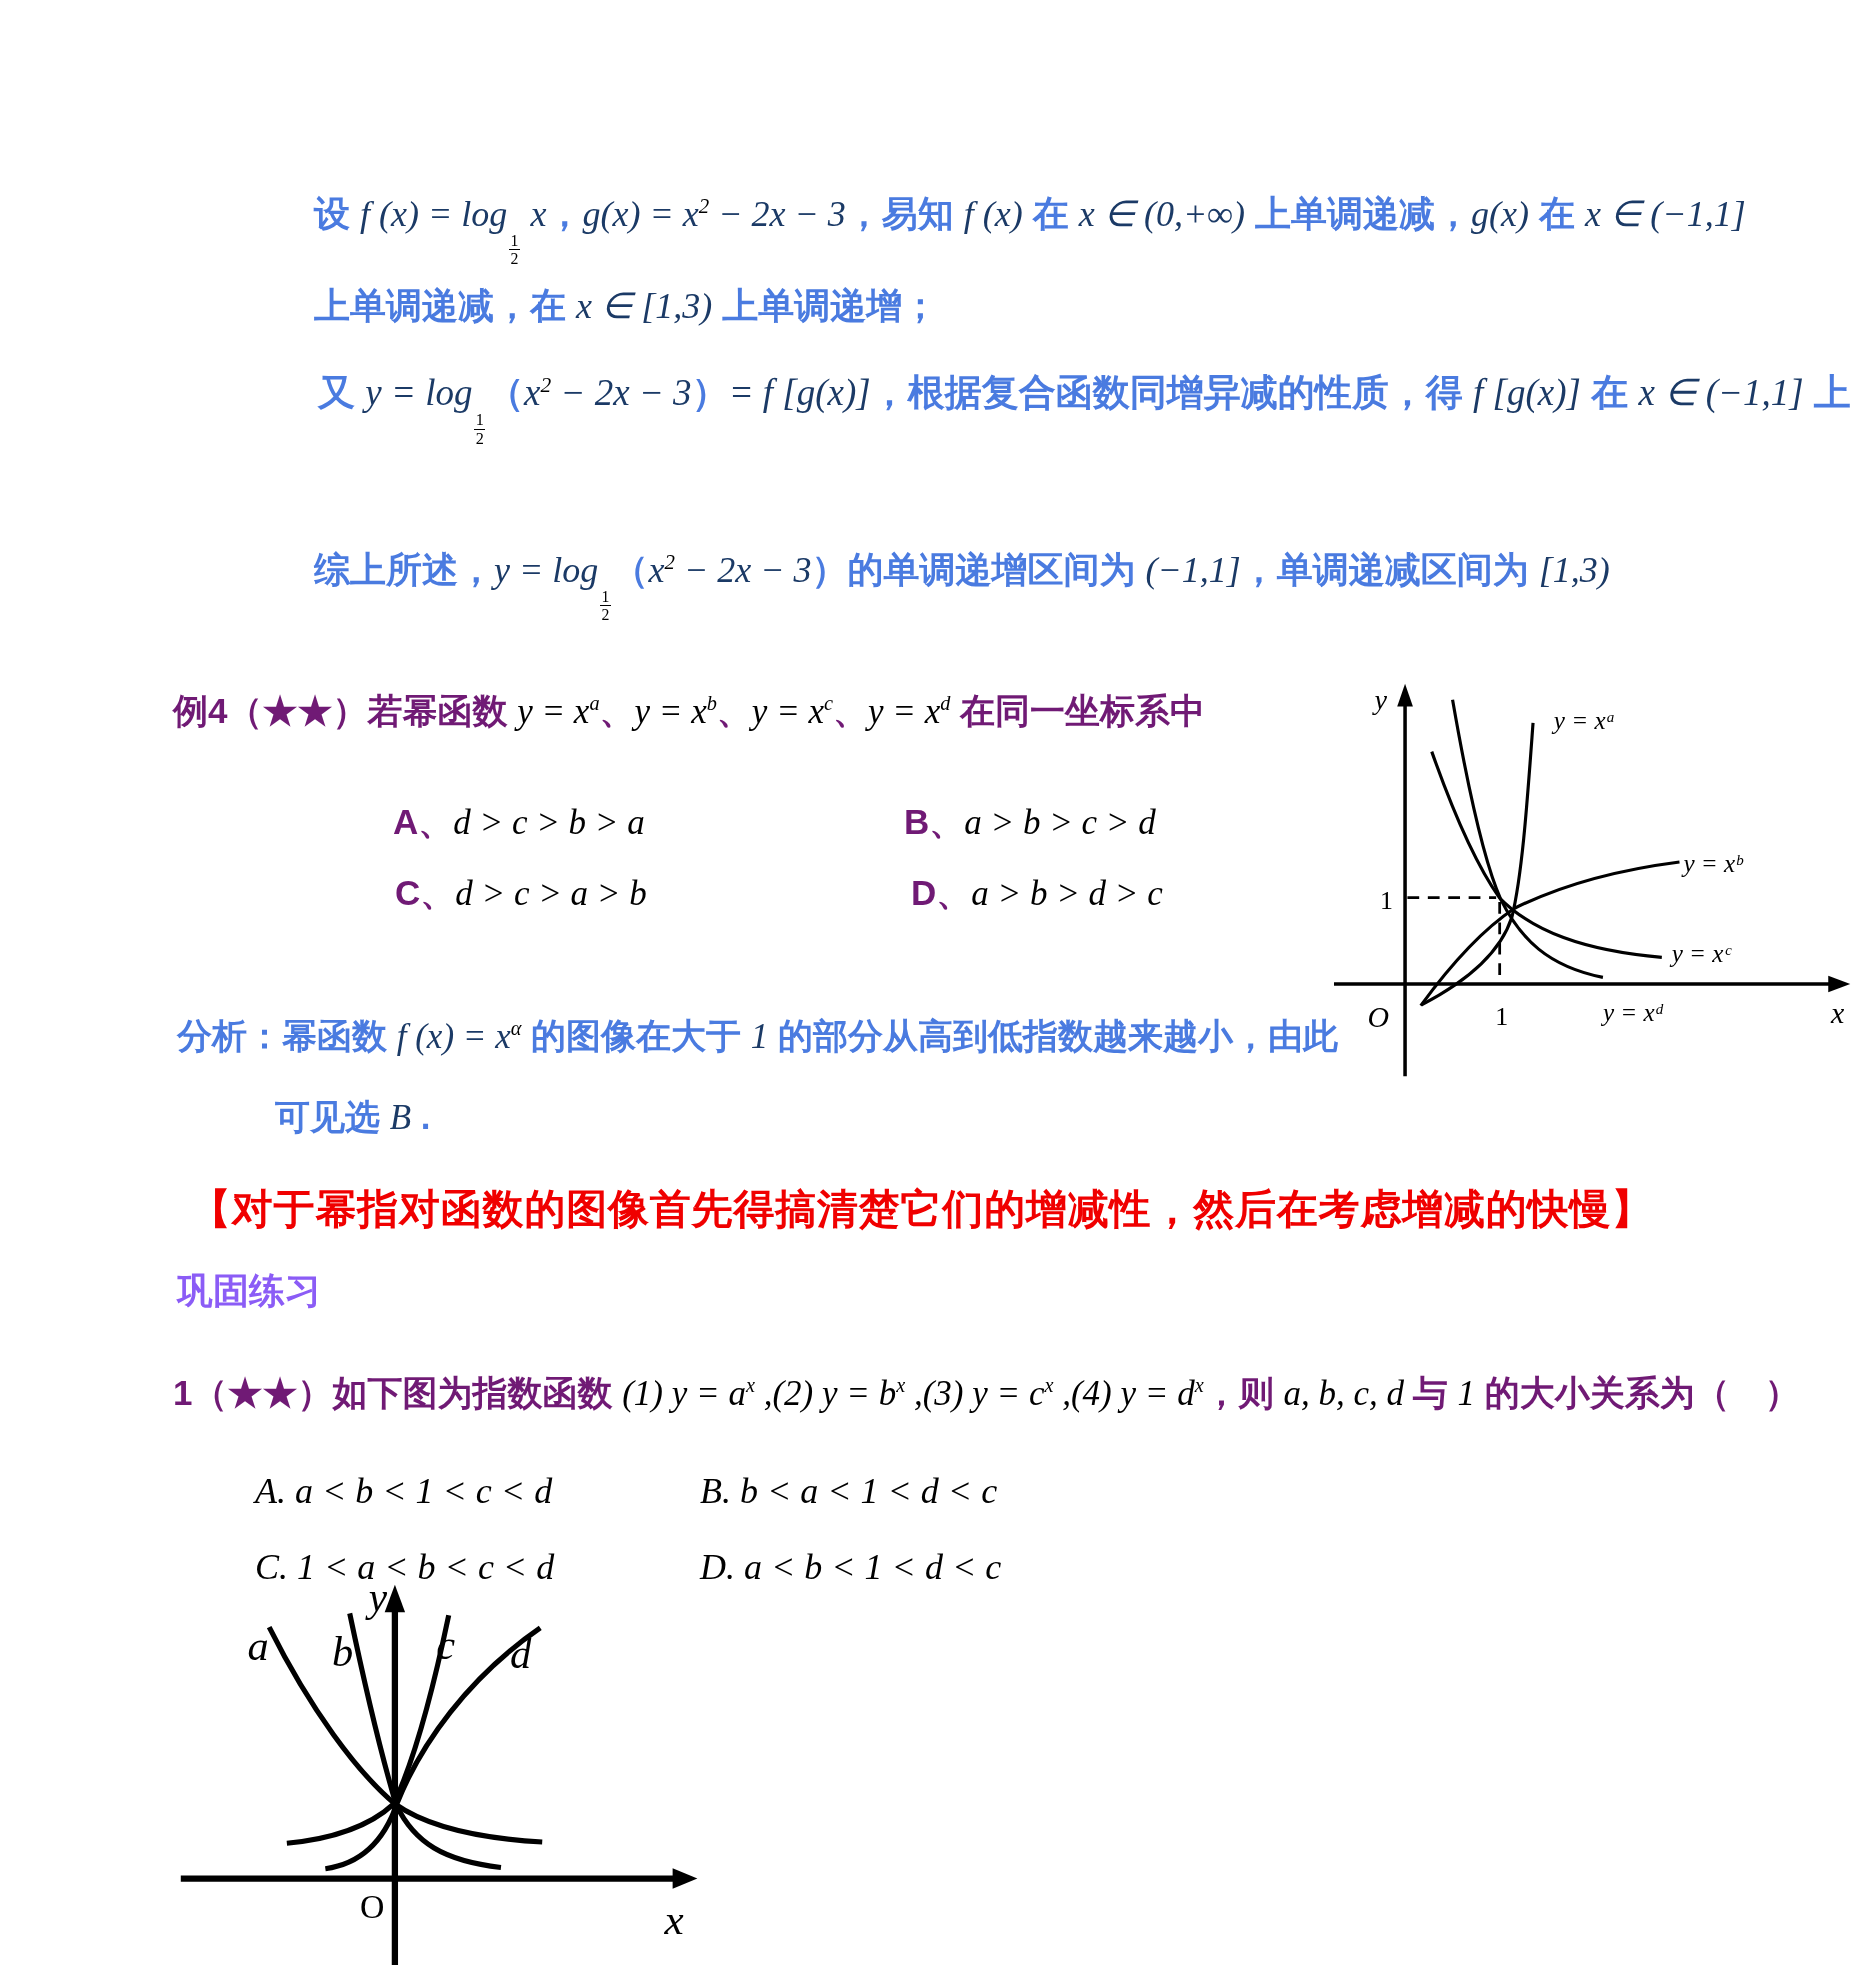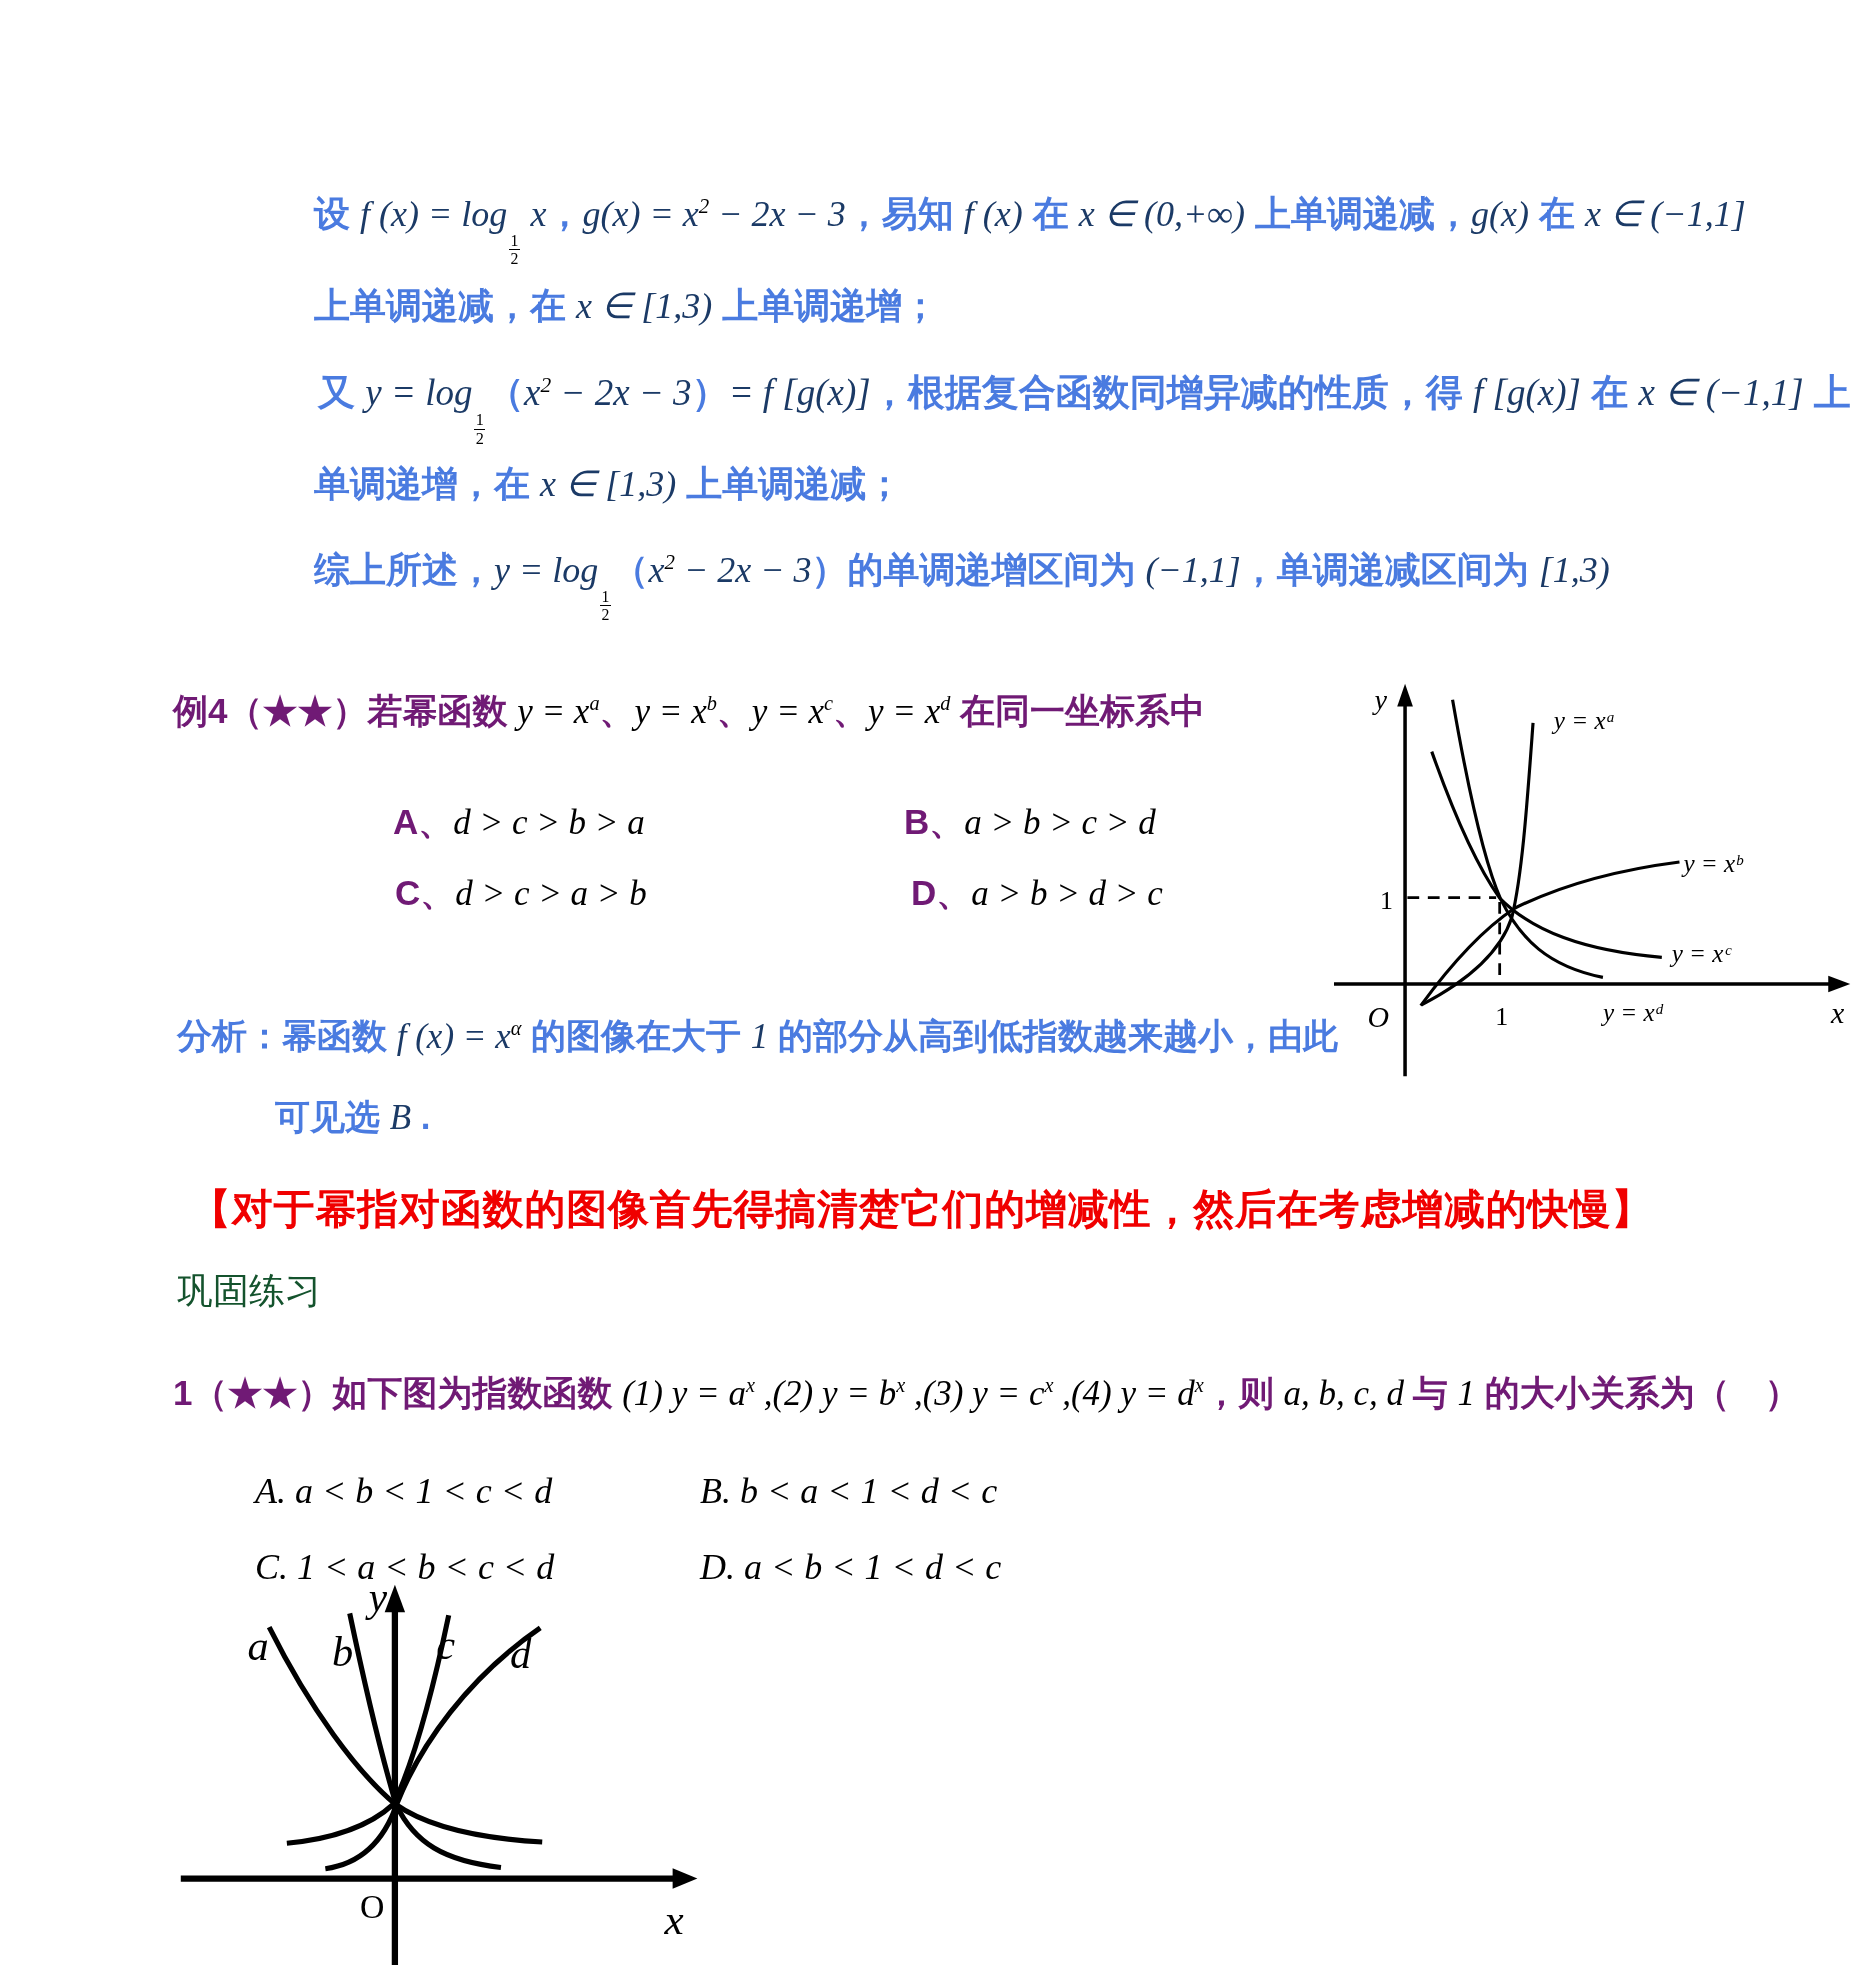--- a/index.html
+++ b/index.html
@@ -12,42 +12,41 @@
   .r-mb{color:#000;font-family:"Liberation Serif",serif;font-style:italic;margin-top:29px;}
   .r-k{color:#701a75;font-family:"Liberation Sans",sans-serif;font-weight:700;}
   .r-sup{font-family:"Liberation Serif",serif;font-style:italic;font-size:.58em;vertical-align:.62em;color:currentColor;}
   .frac{display:inline-flex;flex-direction:column;align-items:center;line-height:1;
         font-family:"Liberation Serif",serif;font-style:normal;text-align:center;color:currentColor;}
   .frac .fn{padding:0 .08em;}
   .frac .fd{border-top:.09em solid currentColor;padding:.06em .08em 0;}
   .frac.subpos{font-size:.44em;vertical-align:-1.25em;margin:0 .12em;}
   .note-red{position:absolute;white-space:nowrap;color:var(--red);
             font-family:"Liberation Sans",sans-serif;font-weight:700;letter-spacing:0.8px;}
-  .section-title{position:absolute;white-space:nowrap;color:#14532d;font-weight:400;text-align:right;}
+  .section-title{position:absolute;white-space:nowrap;color:#8b5cf6;font-weight:700;text-align:right;}
   
   .g-math{font-family:"Liberation Serif",serif;font-style:italic;fill:#000;}
   .g-up{font-family:"Liberation Serif",serif;fill:#000;}
   svg{position:absolute;overflow:visible;}
   svg path,svg line{fill:none;stroke:#000;}
 </style>
 </head>
 <body>
 
 <div id="page">
 
   <div class="line" style="left:314px;top:193px;font-size:36px;"><span class="r-cn">设 </span><span class="r-m">f (x) = log</span><span class="frac subpos">
         <span class="fn">1</span>
         <span class="fd">2</span>
       </span><span class="r-m"> x</span><span class="r-cn">，</span><span class="r-m">g(x) = x</span><span class="r-sup">2</span><span class="r-m"> − 2x − 3</span><span class="r-cn">，易知 </span><span class="r-m">f (x)</span><span class="r-cn"> 在 </span><span class="r-m">x ∈ (0,+∞)</span><span class="r-cn"> 上单调递减，</span><span class="r-m">g(x)</span><span class="r-cn"> 在 </span><span class="r-m">x ∈ (−1,1]</span></div>
   <div class="line" style="left:314px;top:285px;font-size:36px;"><span class="r-cn">上单调递减，在 </span><span class="r-m">x ∈ [1,3)</span><span class="r-cn"> 上单调递增；</span></div>
   <div class="line" style="left:318px;top:372px;font-size:37px;"><span class="r-cn">又 </span><span class="r-m">y = log</span><span class="frac subpos">
         <span class="fn">1</span>
         <span class="fd">2</span>
       </span><span class="r-cn">（</span><span class="r-m">x</span><span class="r-sup">2</span><span class="r-m"> − 2x − 3</span><span class="r-cn">）</span><span class="r-m">= f [g(x)]</span><span class="r-cn">，根据复合函数同增异减的性质，得 </span><span class="r-m">f [g(x)]</span><span class="r-cn"> 在 </span><span class="r-m">x ∈ (−1,1]</span><span class="r-cn"> 上</span></div>
-  <div class="line" style="left:314px;top:463px;font-size:36px;"><span class="r-cn">单调递增，在 </span><span class="r-m">x ∈ [1,3)</span><span class="r-cn"> 上单调递减；</span></div>
   <div class="line" style="left:314px;top:549px;font-size:36px;"><span class="r-cn">综上所述，</span><span class="r-m">y = log</span><span class="frac subpos">
         <span class="fn">1</span>
         <span class="fd">2</span>
       </span><span class="r-cn">（</span><span class="r-m">x</span><span class="r-sup">2</span><span class="r-m"> − 2x − 3</span><span class="r-cn">）的单调递增区间为 </span><span class="r-m">(−1,1]</span><span class="r-cn">，单调递减区间为 </span><span class="r-m">[1,3)</span></div>
 
   <div class="line" style="left:173px;top:691px;font-size:35px;"><span class="r-k">例4（★★）若幂函数 </span><span class="r-mb">y = x</span><span class="r-sup">a</span><span class="r-k">、</span><span class="r-mb">y = x</span><span class="r-sup">b</span><span class="r-k">、</span><span class="r-mb">y = x</span><span class="r-sup">c</span><span class="r-k">、</span><span class="r-mb">y = x</span><span class="r-sup">d</span><span class="r-k"> 在同一坐标系中</span></div>
   <div class="line" style="left:393px;top:802px;font-size:35px;"><span class="r-k">A、</span><span class="r-mb">d &gt; c &gt; b &gt; a</span></div>
   <div class="line" style="left:904px;top:802px;font-size:35px;"><span class="r-k">B、</span><span class="r-mb">a &gt; b &gt; c &gt; d</span></div>
   <div class="line" style="left:395px;top:873px;font-size:35px;"><span class="r-k">C、</span><span class="r-mb">d &gt; c &gt; a &gt; b</span></div>
   <div class="line" style="left:911px;top:873px;font-size:35px;"><span class="r-k">D、</span><span class="r-mb">a &gt; b &gt; d &gt; c</span></div>

